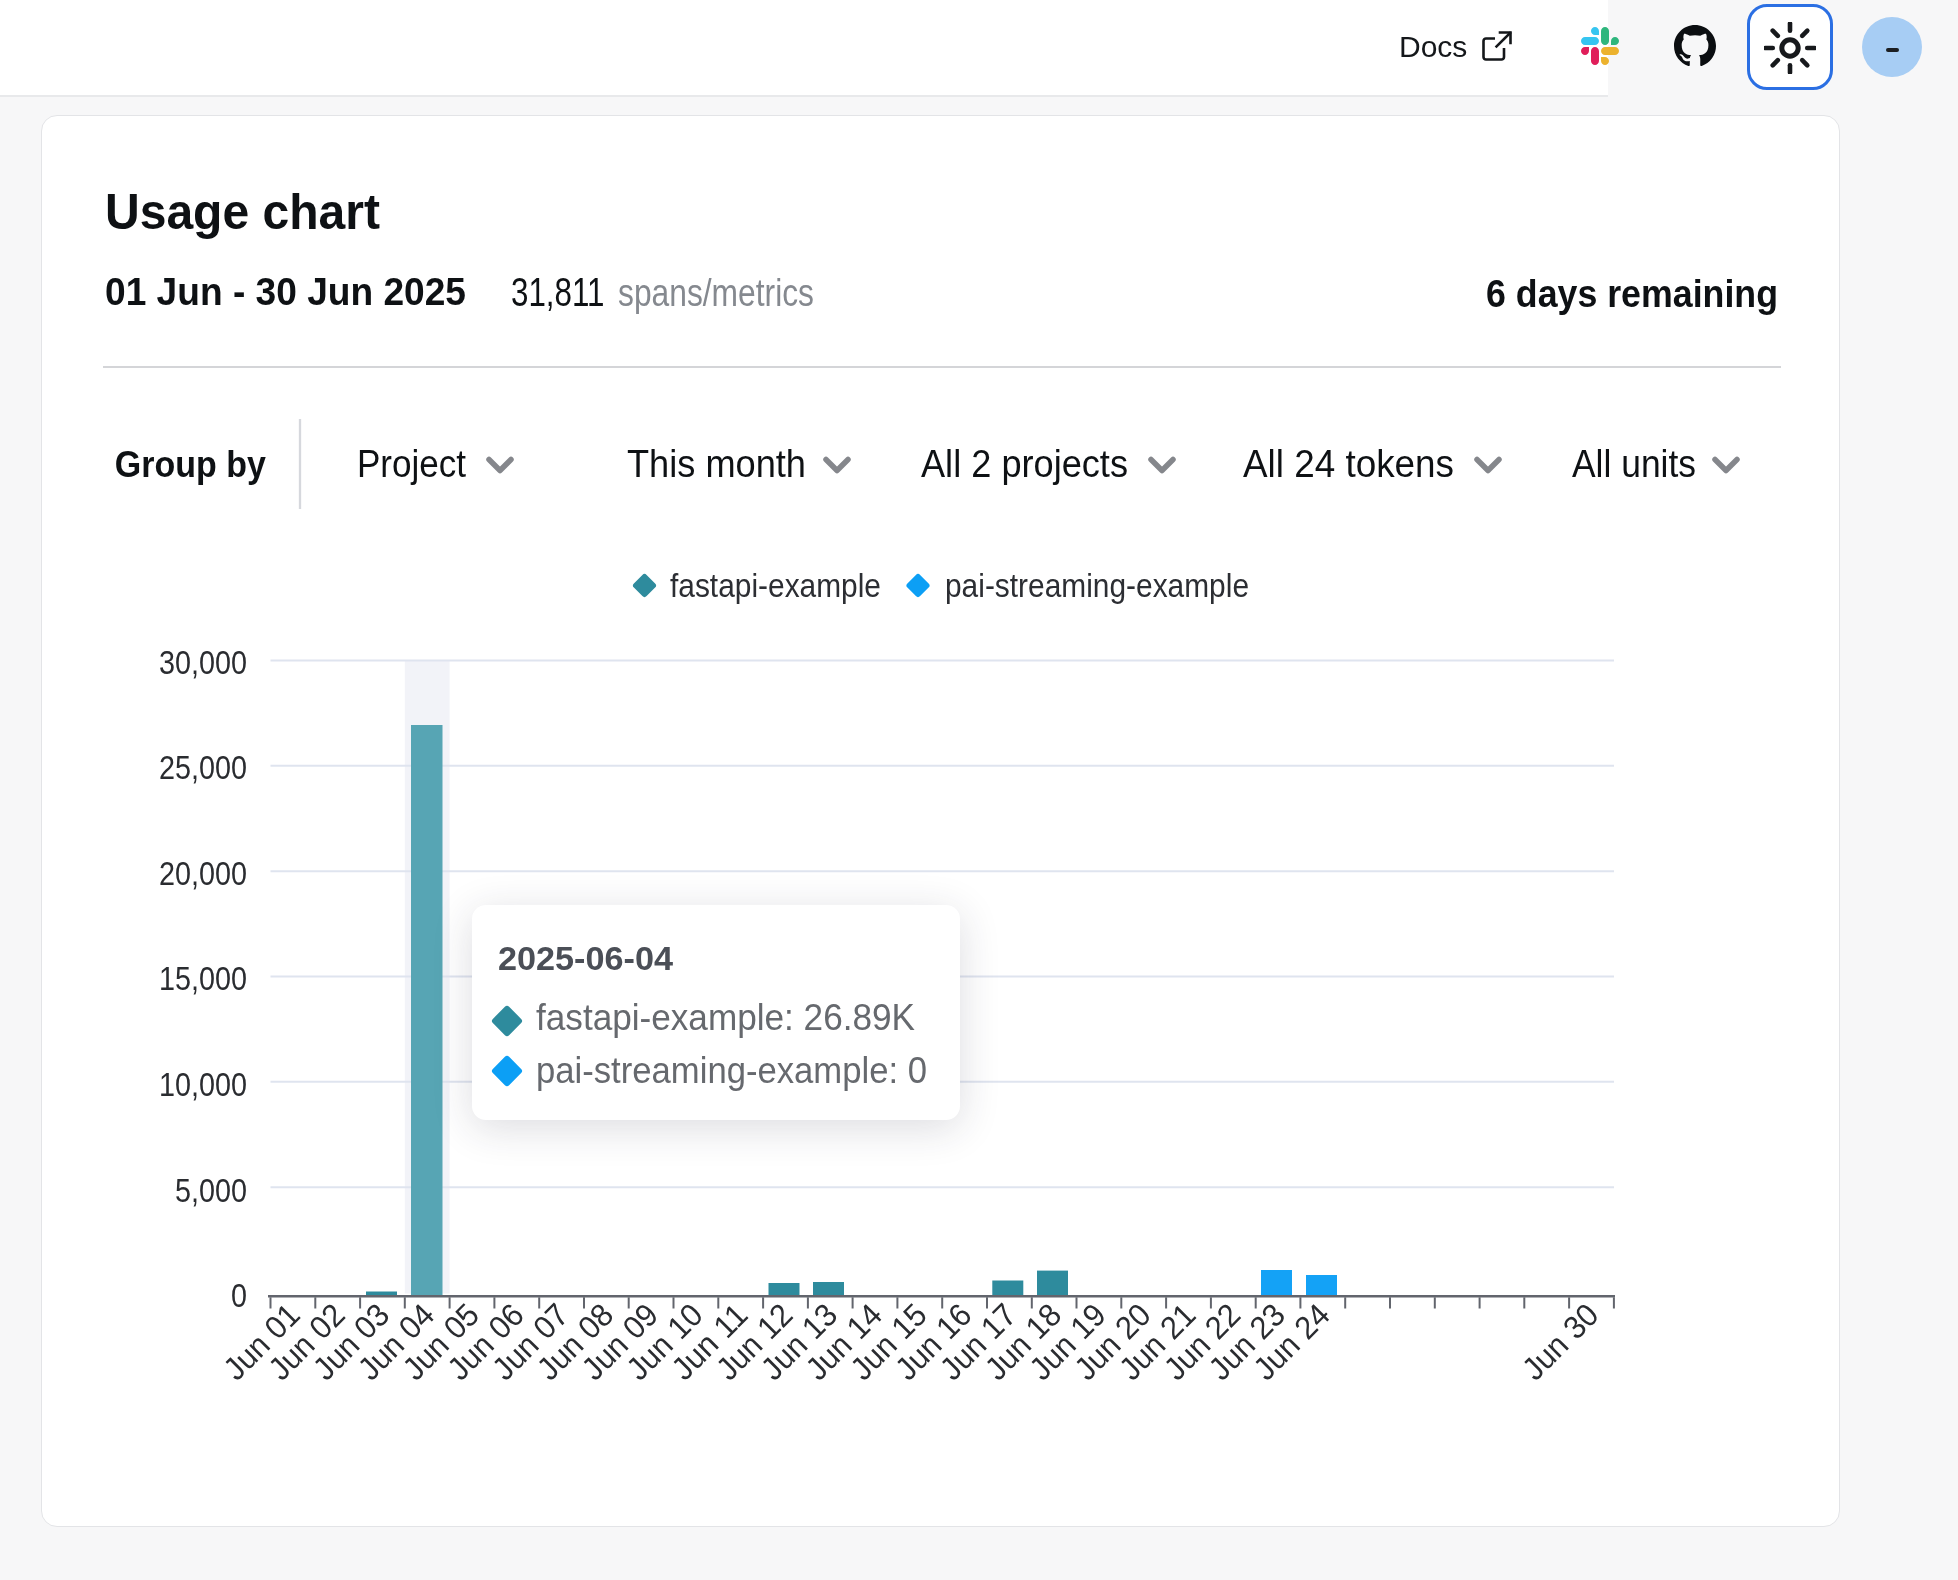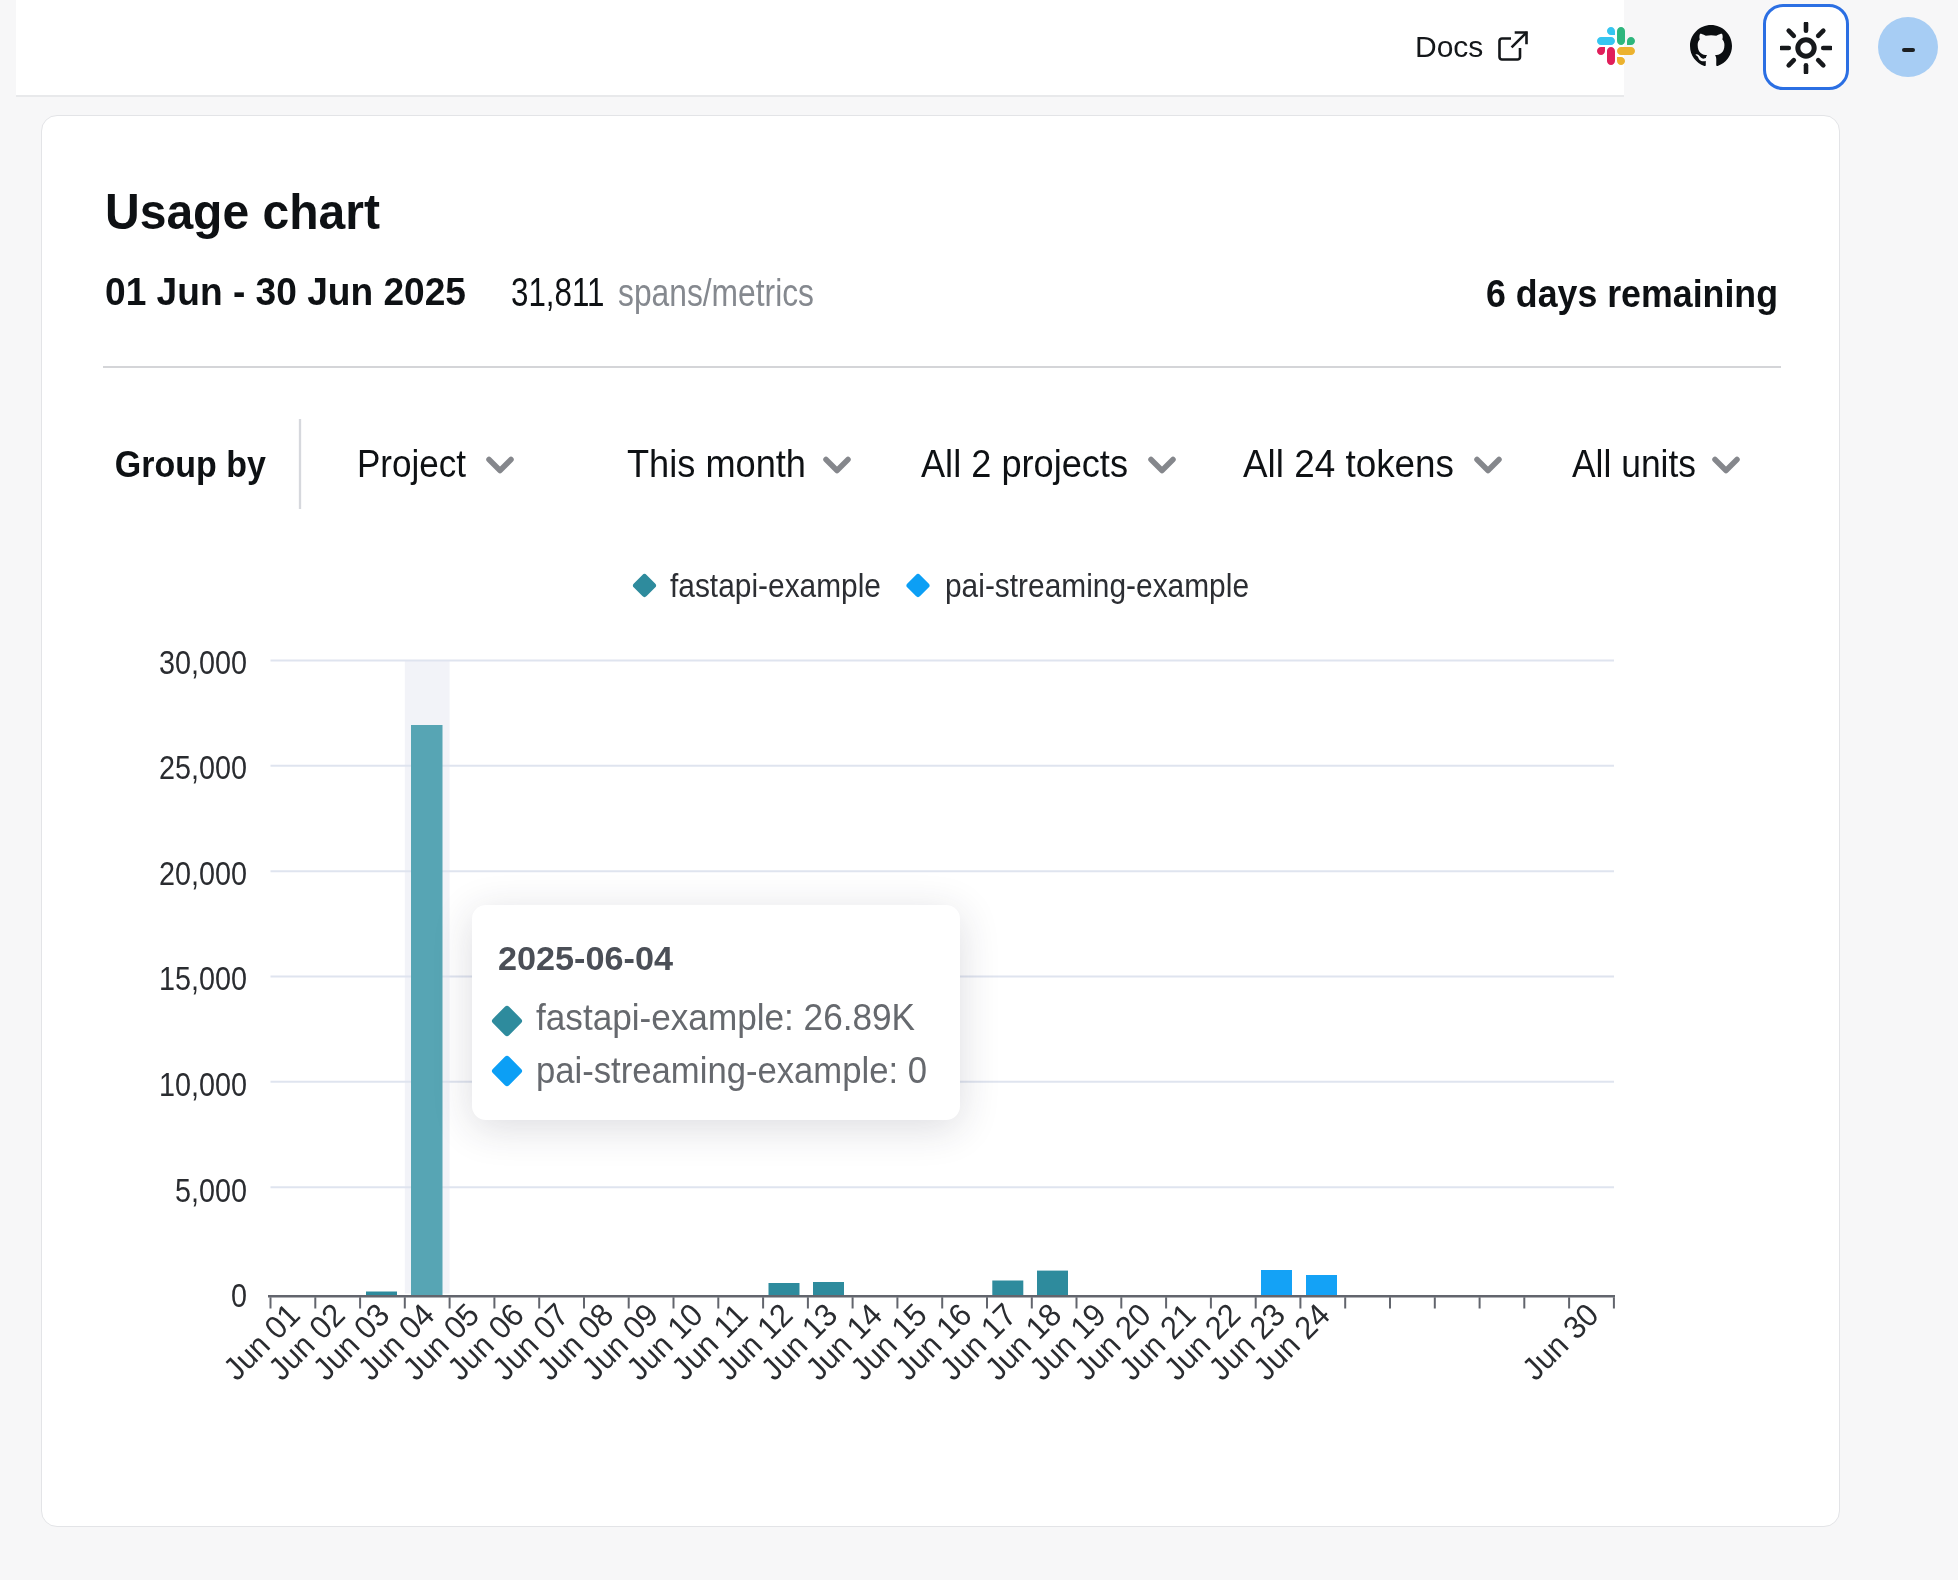--- a/index.html
+++ b/index.html
@@ -1,18 +1,18 @@
 <!DOCTYPE html>
 <html><head>
 <meta charset="utf-8">
 <style>
   * { margin:0; padding:0; box-sizing:border-box; }
   html,body { width:1958px; height:1580px; background:#f7f7f8; font-family:"Liberation Sans", sans-serif; position:relative; overflow:hidden; }
   .abs { position:absolute; }
-  #header { position:absolute; left:16px; top:0; width:1608px; height:97px; background:#ffffff; border-bottom:2px solid #e8e9eb; z-index:5; }
+  #header { position:absolute; left:0; top:0; width:1608px; height:97px; background:#ffffff; border-bottom:2px solid #e8e9eb; z-index:5; }
   #card { position:absolute; left:41px; top:115px; width:1799px; height:1412px; background:#ffffff; border:1.5px solid #e3e4e7; border-radius:16px; z-index:0; }
   #chartsvg { position:absolute; left:0; top:0; z-index:1; }
   #tooltip { position:absolute; left:472px; top:905px; width:488px; height:215px; background:#ffffff; border-radius:14px; box-shadow:0 8px 40px rgba(40,40,60,0.16); z-index:2; }
   #ttsvg { position:absolute; left:0; top:0; z-index:3; }
   svg text { font-family:"Liberation Sans", sans-serif; }
 </style>
 </head>
 <body>
 <div id="card"></div>
 

